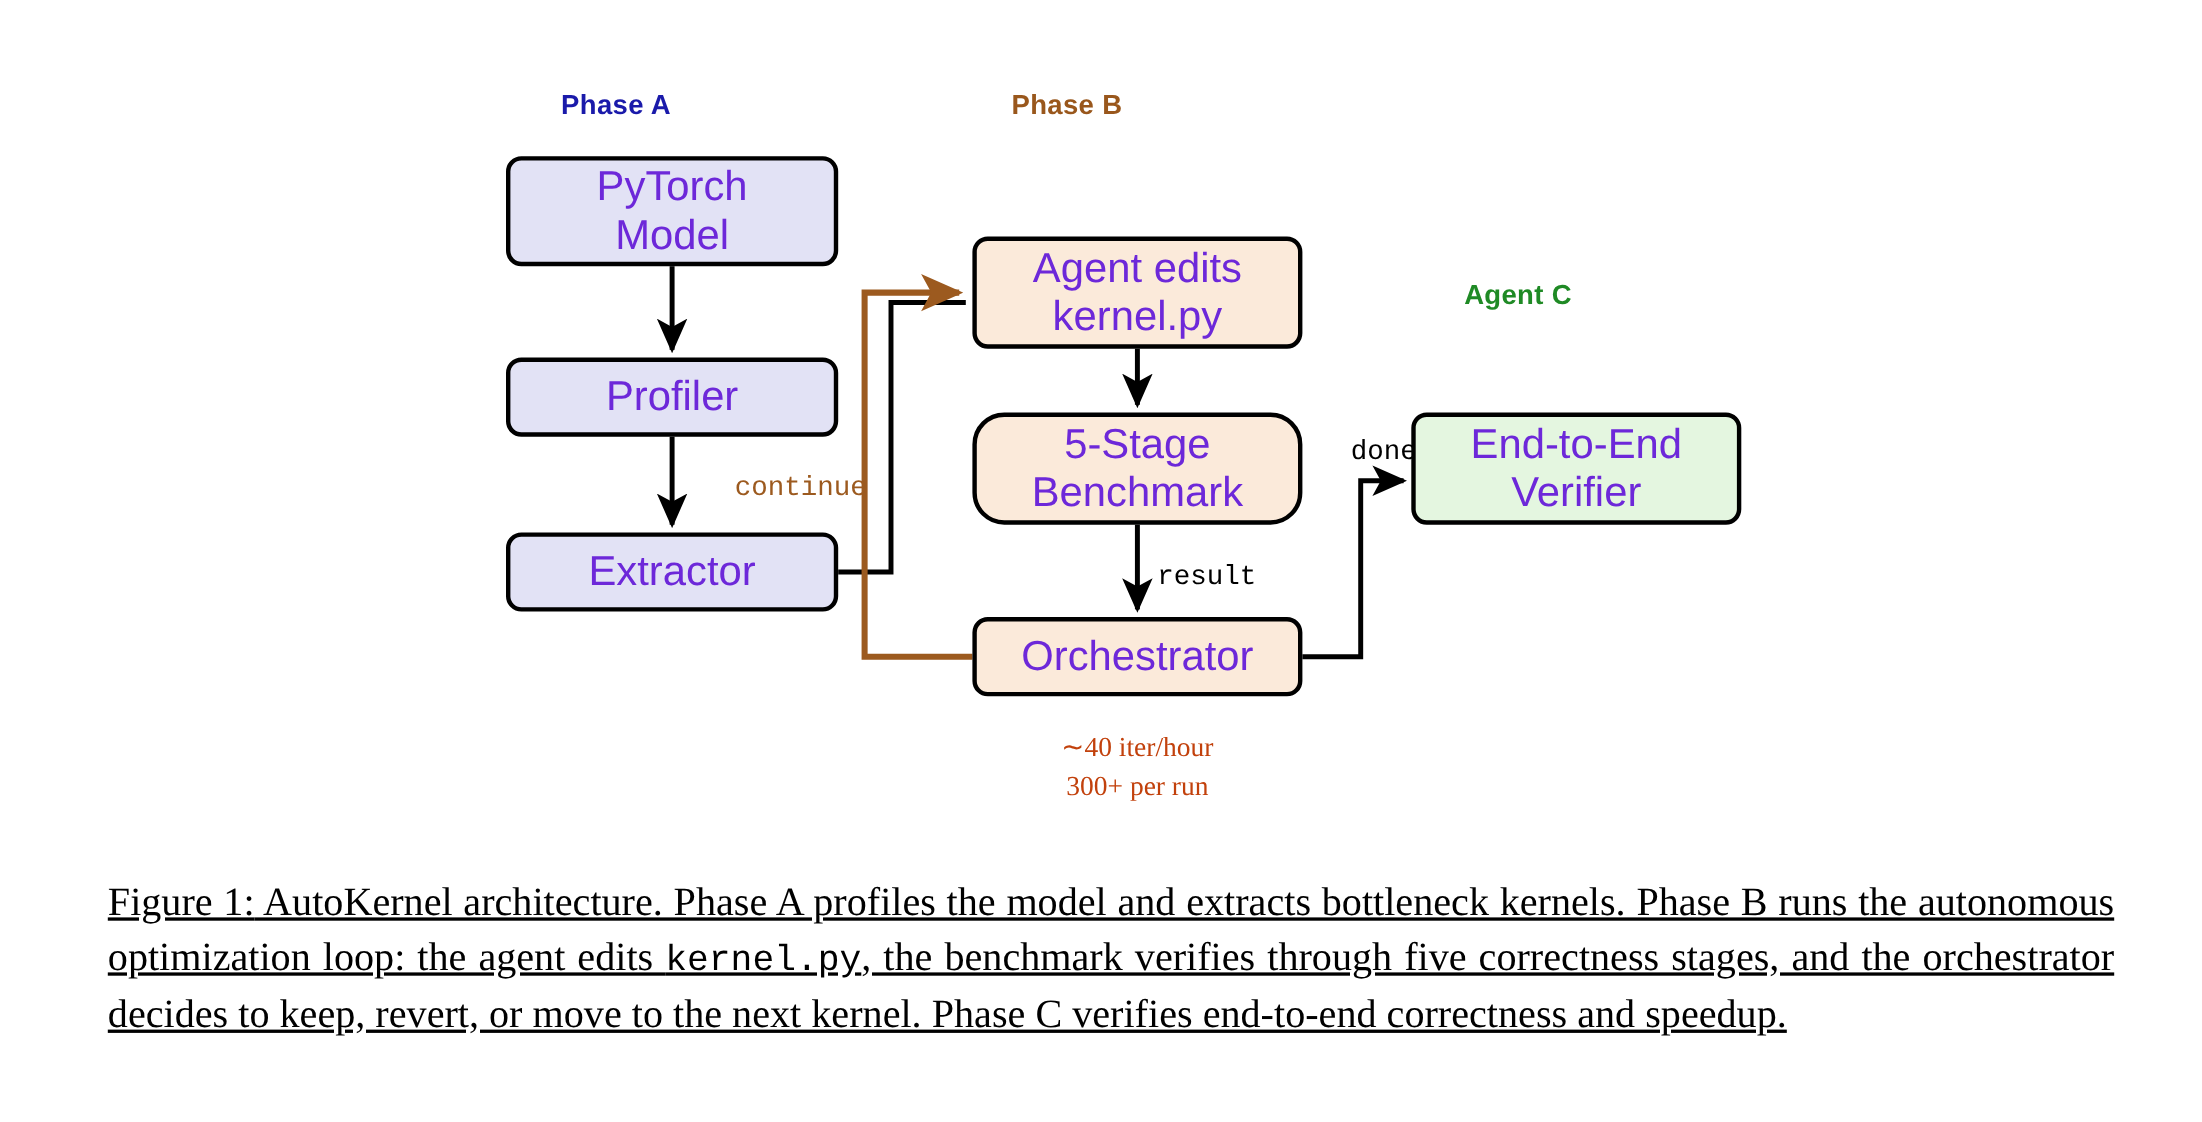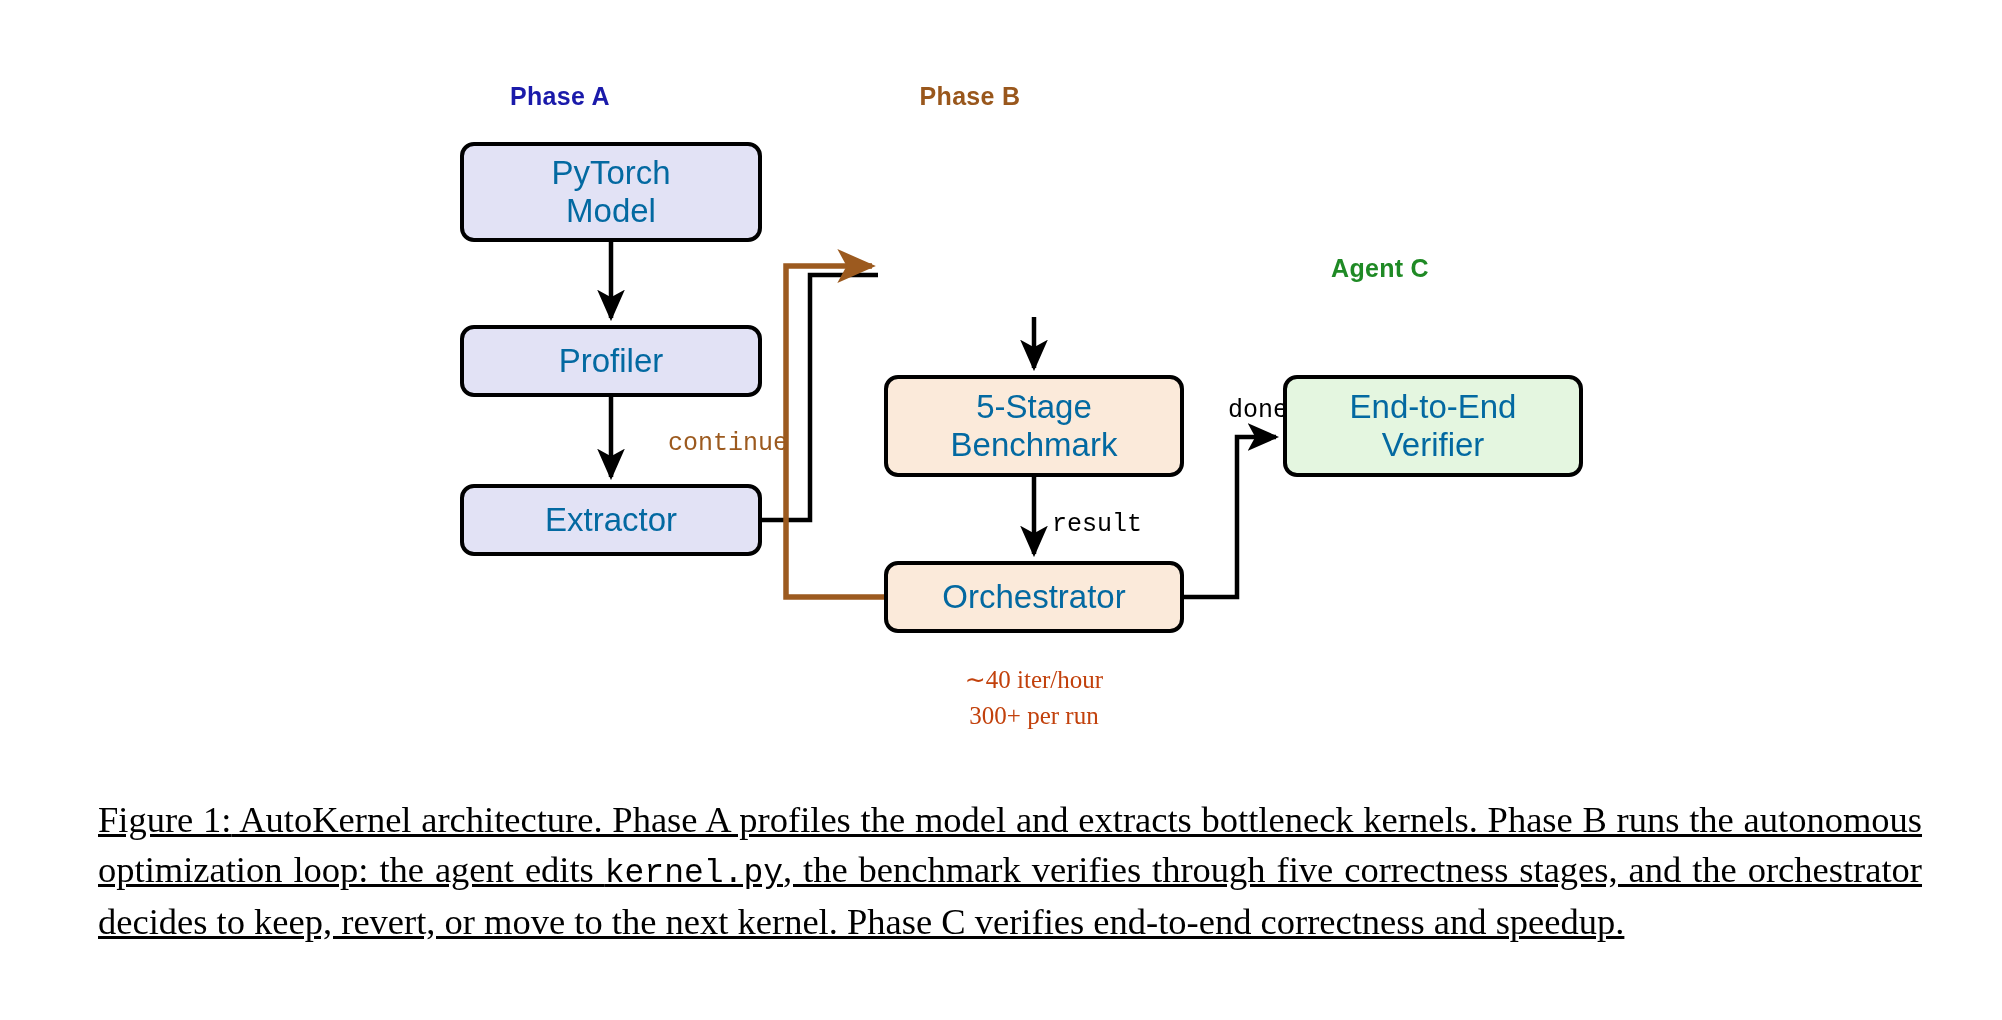--- a/index.html
+++ b/index.html
@@ -50,39 +50,39 @@
   #phase-b-label { left: 890px; top: 82px; width: 160px; color: #99571c; }
   #phase-c-label { left: 1300px; top: 254px; width: 160px; color: #1f8a25; }
 
   
   .node {
     position: absolute;
     box-sizing: border-box;
     border: 4px solid #000000;
     border-radius: 14px;
     font-family: "Liberation Sans", sans-serif;
-    font-size: 33px;
+    font-size: 38px;
     line-height: 1.16;
-    color: #0369a1;
+    color: #6d28d9;
     display: flex;
     align-items: center;
     justify-content: center;
     text-align: center;
     white-space: pre-line;
   }
   .node.blue  { background: #e2e2f5; }
   .node.peach { background: #fbeada; }
   .node.green { background: #e4f6e0; }
 
   #node-pytorch      { left: 460px;  top: 142px; width: 302px; height: 100px; }
   #node-profiler     { left: 460px;  top: 325px; width: 302px; height: 72px;  }
   #node-extractor    { left: 460px;  top: 484px; width: 302px; height: 72px;  }
 
   #node-agent        { left: 884px;  top: 215px; width: 300px; height: 102px; }
-  #node-benchmark    { left: 884px;  top: 375px; width: 300px; height: 102px; }
+  #node-benchmark    { left: 884px;  top: 375px; width: 300px; height: 102px; border-radius: 29px; }
   #node-orchestrator { left: 884px;  top: 561px; width: 300px; height: 72px;  }
 
   #node-verifier     { left: 1283px; top: 375px; width: 300px; height: 102px; }
 
   
   .edge-label {
     position: absolute;
     font-family: Liberation Mono, monospace;
     font-size: 25px;
     white-space: nowrap;
@@ -157,20 +157,22 @@
 
     <div class="phase-label" id="phase-a-label">Phase A</div>
     <div class="phase-label" id="phase-b-label">Phase B</div>
     <div class="phase-label" id="phase-c-label">Agent C</div>
 
     <div class="node blue" id="node-pytorch">PyTorch
 Model</div>
     <div class="node blue" id="node-extractor">Extractor</div>
     <div class="node blue" id="node-profiler">Profiler</div>
 
+    <div class="node peach" id="node-agent">Agent edits
+kernel.py</div>
     <div class="node peach" id="node-benchmark">5-Stage
 Benchmark</div>
     <div class="node peach" id="node-orchestrator">Orchestrator</div>
 
     <div class="node green" id="node-verifier">End-to-End
 Verifier</div>
 
     <div class="edge-label" id="label-continue">continue</div>
     <div class="edge-label" id="label-result">result</div>
     <div class="edge-label" id="label-done">done</div>

